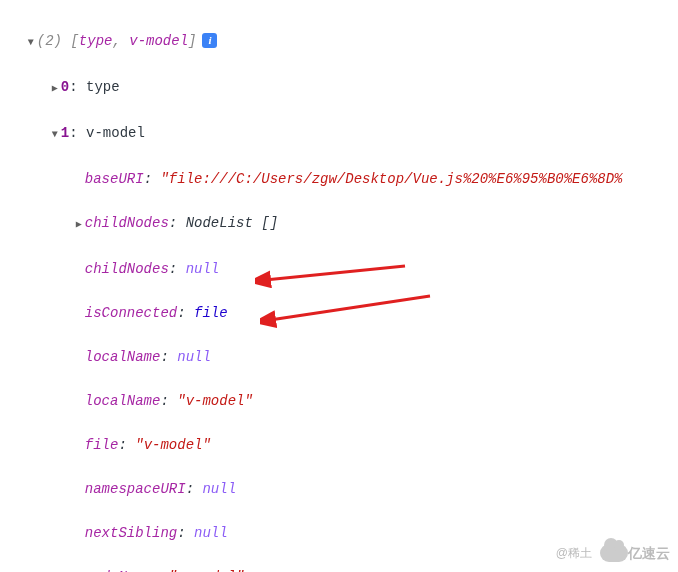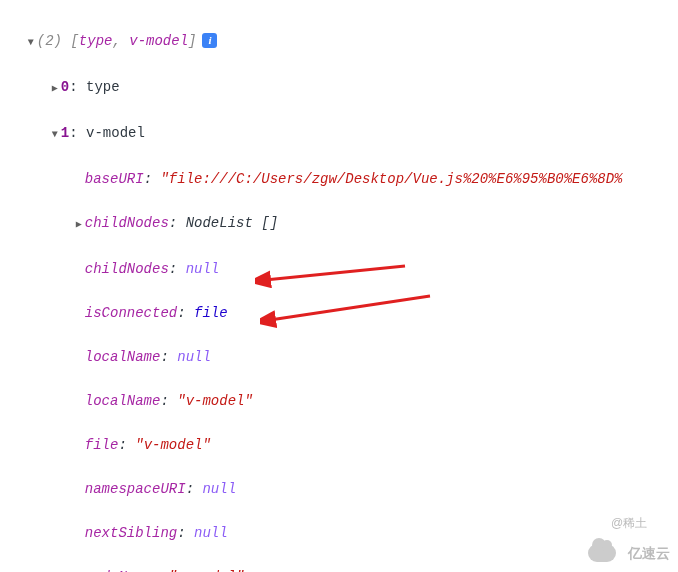--- a/index.html
+++ b/index.html
@@ -57,26 +57,25 @@
   .watermark {
     position: absolute;
     right: 8px;
     bottom: 8px;
     display: flex;
     align-items: center;
     gap: 8px;
     color: #bbb;
     font-family: sans-serif;
     font-size: 12px;
-    flex-direction: column;
   }
   .watermark .cloud {
     display: flex;
     align-items: center;
-    gap: 12px;
+    gap: 0;
     font-weight: 700;
     font-size: 14px;
     color: #bbb;
   }
   .cloud-icon {
     width: 28px; height: 18px;
     background: #ccc;
     border-radius: 9px 9px 9px 9px;
     position: relative;
   }

